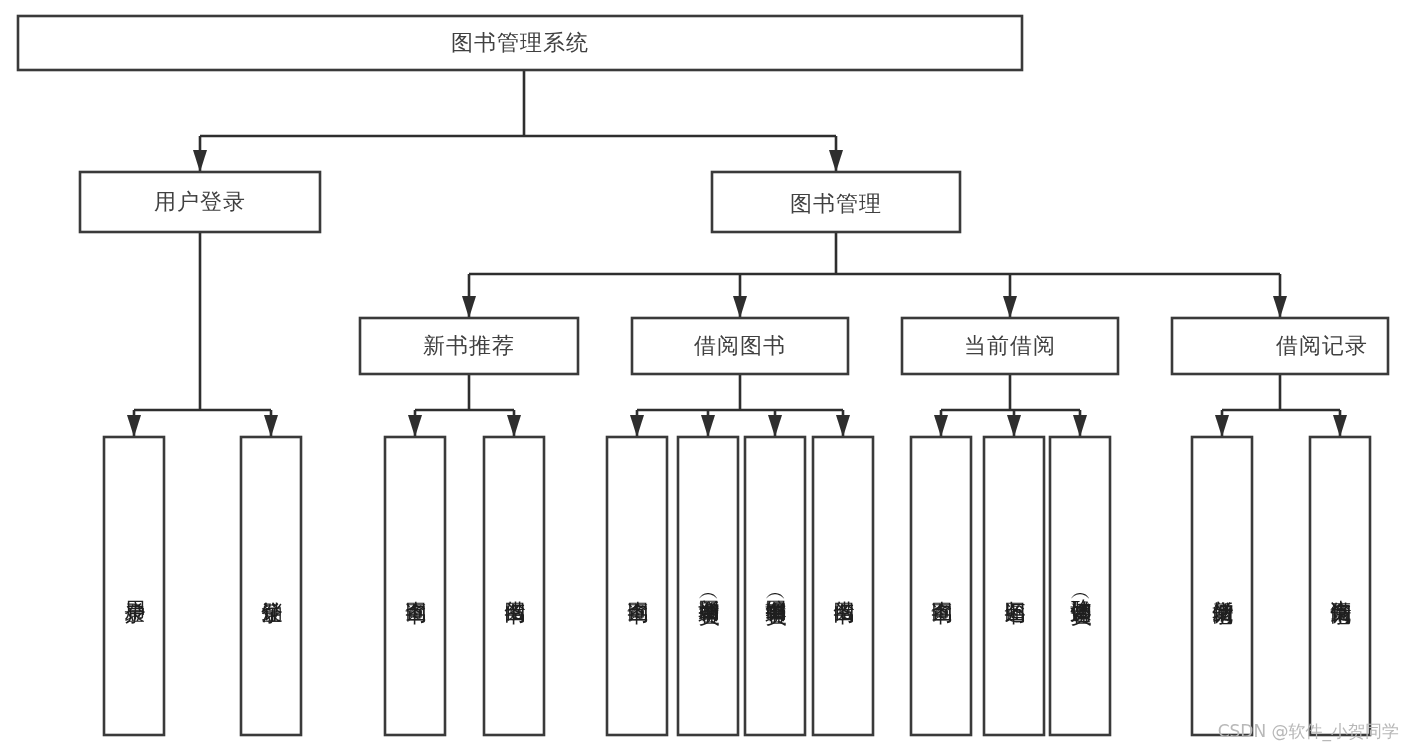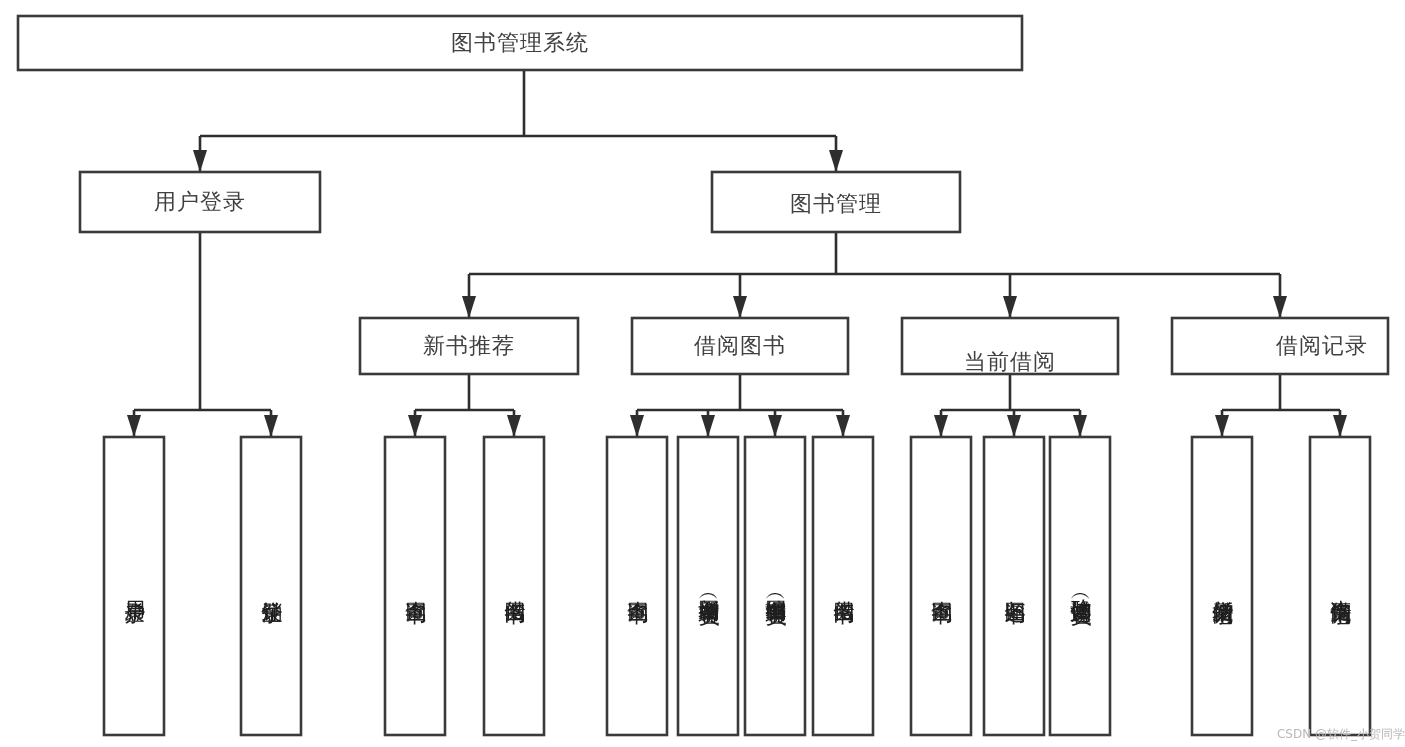--- a/index.html
+++ b/index.html
@@ -70,24 +70,24 @@
   }
   .h-text-inner {
     font-family: "DejaVu Sans", "Liberation Sans", sans-serif;
     font-size: 22px;
     color: #404040;
     letter-spacing: 1px;
     white-space: nowrap;
   }
   .watermark {
     position: absolute;
-    right: 0;
+    right: 6px;
     bottom: 4px;
     font-family: "DejaVu Sans", "Liberation Sans", sans-serif;
-    font-size: 12px;
+    font-size: 17px;
     color: #b8b8b8;
     white-space: nowrap;
     pointer-events: none;
   }
 </style>
 </head>
 <body>
 
 <div id="diagram-root">
 
@@ -179,21 +179,21 @@
       </div>
       <div class="h-text-box" style="left: 712px; top: 172px; width: 248px; height: 64px;">
         <div class="h-text-inner">图书管理</div>
       </div>
       <div class="h-text-box" style="left: 360px; top: 318px; width: 218px; height: 56px;">
         <div class="h-text-inner">新书推荐</div>
       </div>
       <div class="h-text-box" style="left: 632px; top: 318px; width: 216px; height: 56px;">
         <div class="h-text-inner">借阅图书</div>
       </div>
-      <div class="h-text-box" style="left: 902px; top: 318px; width: 216px; height: 56px; margin-top: 16px;">
+      <div class="h-text-box" style="left: 902px; top: 318px; width: 216px; height: 56px;">
         <div class="h-text-inner">当前借阅</div>
       </div>
       <div class="h-text-box" style="left: 1172px; top: 318px; width: 216px; height: 56px; padding-left: 42px;">
         <div class="h-text-inner">借阅记录</div>
       </div>
       <div class="vertical-text-box" style="left: 104px; top: 437px; width: 60px; height: 298px;">
         <div class="vertical-text-inner">用户登录</div>
       </div>
       <div class="vertical-text-box" style="left: 241px; top: 437px; width: 60px; height: 298px;">
         <div class="vertical-text-inner">注销登录</div>

